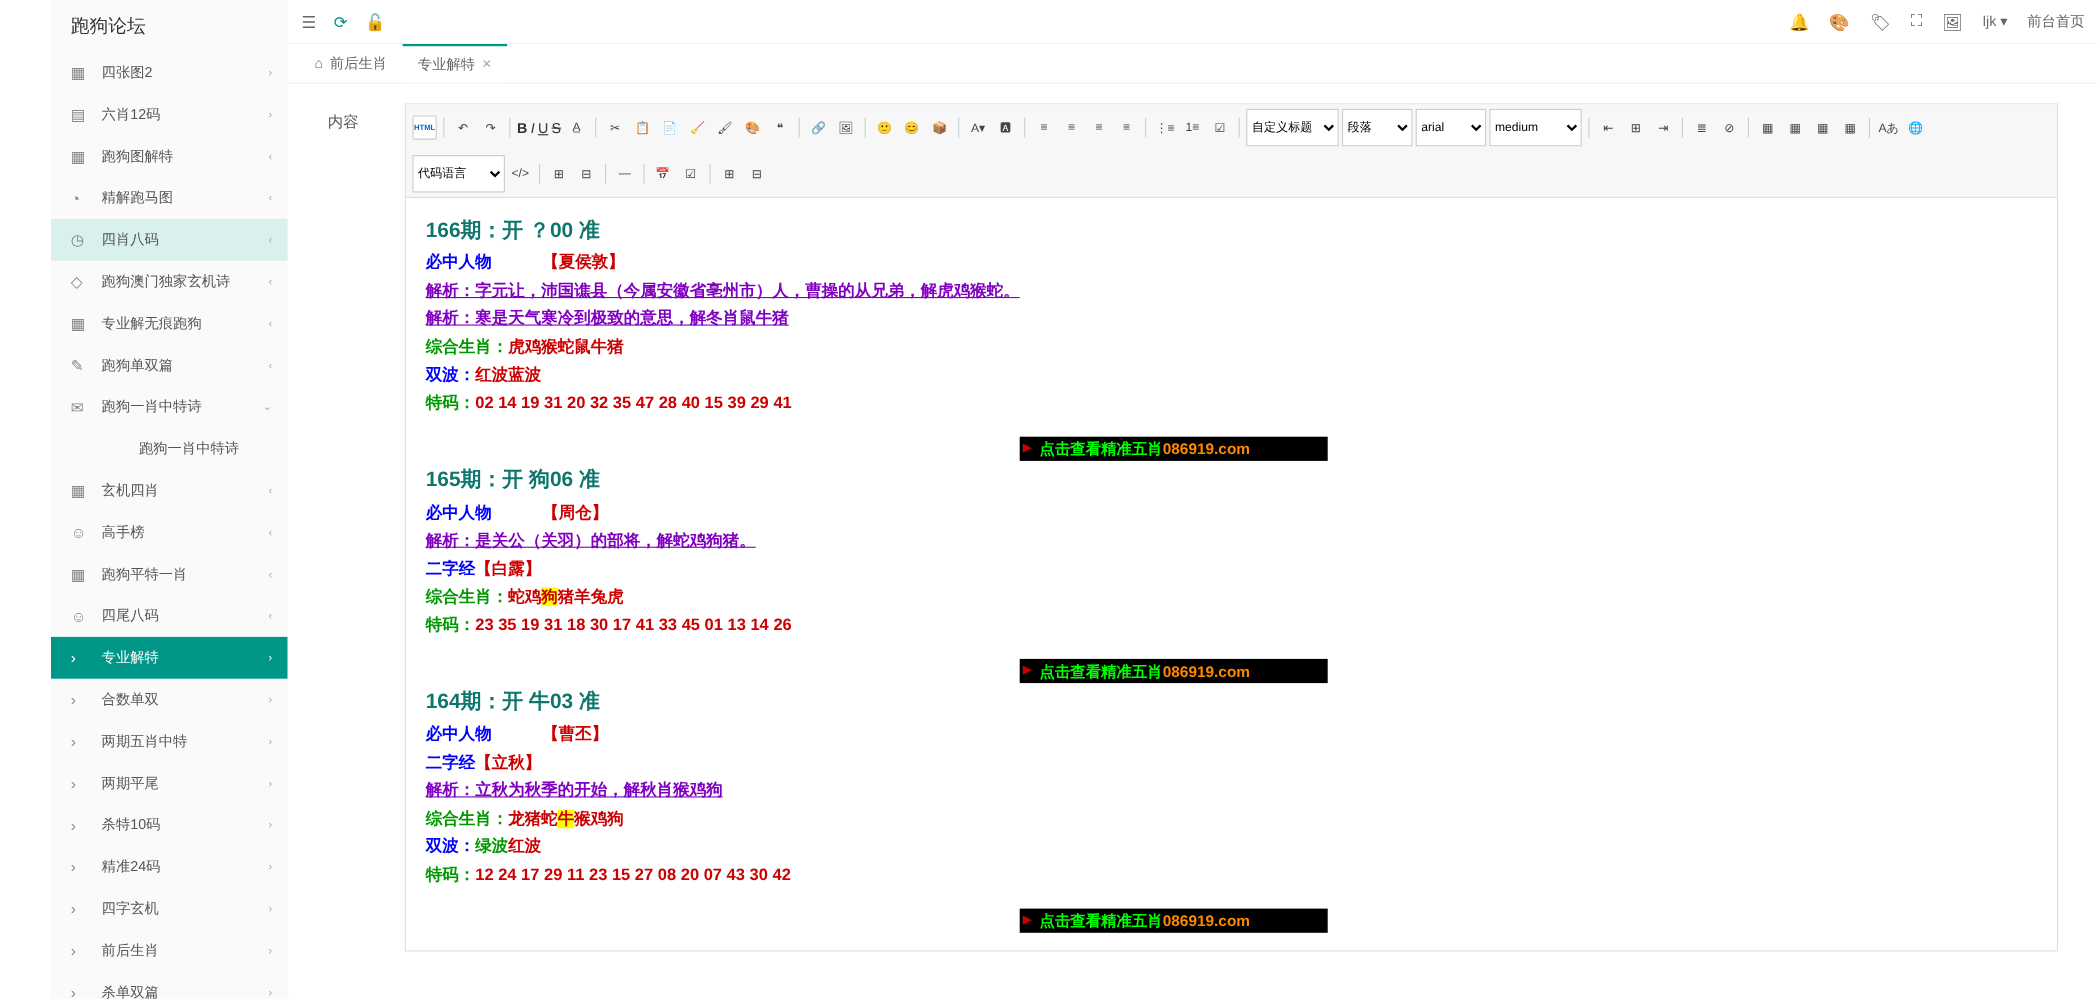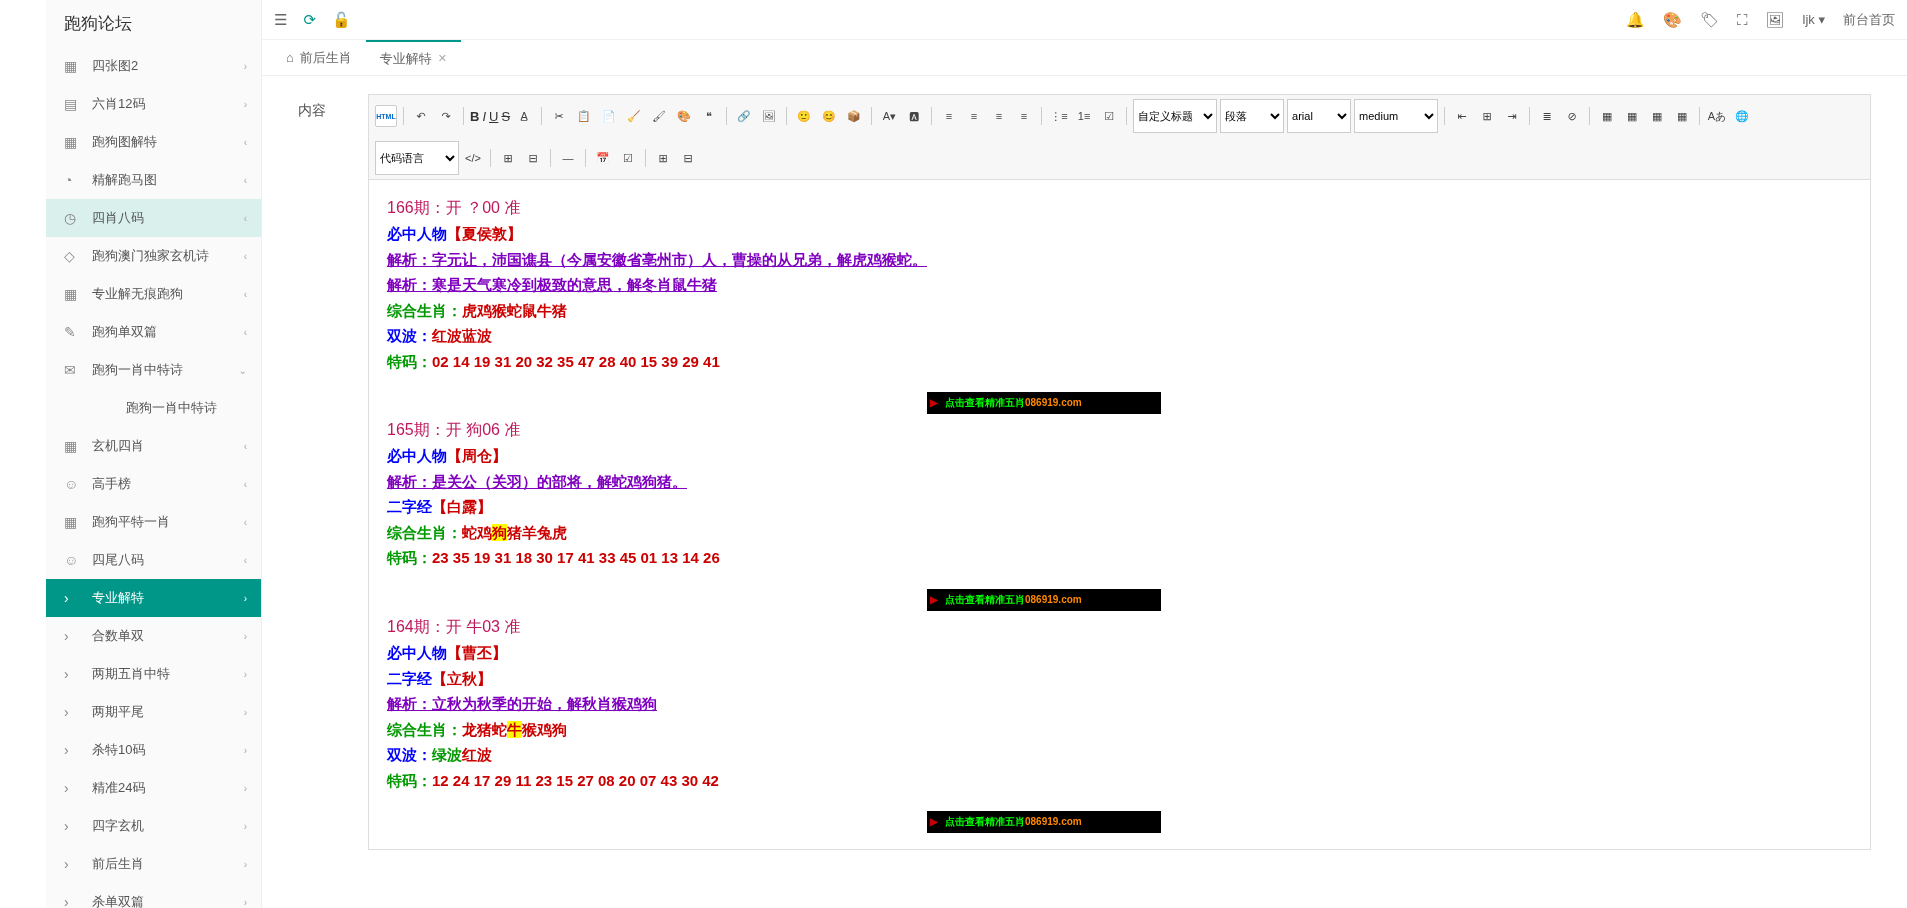--- a/index.html
+++ b/index.html
@@ -48,35 +48,35 @@
 .ed-btn { width: 22px; height: 22px; display: inline-flex; align-items: center; justify-content: center; border: 1px solid transparent; cursor: pointer; font-size: 11px; color: #444; border-radius: 2px; }
 .ed-btn.html-btn { font-size: 7px; color: #0066cc; font-weight: bold; background:#fff; border:1px solid #ccc; }
 .ed-sep { width: 1px; height: 18px; background: #ccc; margin: 0 3px; }
 .ed-select { height: 34px; font-size: 11px; border: 1px solid #ccc; background: #fff; }
 .ed-select.w80 { width: 84px; }
 .ed-select.w60 { width: 64px; }
 
 
 .ed-body { padding: 14px 18px; min-height: 560px; font-size: 15px; line-height: 1.7; }
 .issue-block { margin-bottom: 18px; }
-.issue-title { font-size: 16px; font-weight: normal; color: #be185d; }
+.issue-title { font-size: 19px; font-weight: bold; color: #0f766e; }
 .line-renwu { color: #0000ff; font-size: 15px; font-weight: bold; }
-.line-renwu .bracket { color: #cc0000; }
+.line-renwu .bracket { color: #cc0000; margin-left: 46px; }
 .line-jiexi { color: #8000c0; font-size: 15px; font-weight: bold; text-decoration: underline; }
 .line-erji { color: #0000ff; font-size: 15px; font-weight: bold; }
 .line-erji .bracket { color: #cc0000; }
 .line-zonghe { color: #009900; font-size: 15px; font-weight: bold; }
 .line-zonghe .orange { color: #cc0000; }
 .line-shuangbo { color: #0000ff; font-size: 15px; font-weight: bold; }
 .line-shuangbo .red { color: #cc0000; }
 .line-shuangbo .green { color: #009900; }
 .line-tema { color: #009900; font-size: 15px; font-weight: bold; }
 .line-tema .nums { color: #cc0000; }
 .hl-yellow { background: #ffff00; }
-.banner { display: block; width: 234px; height: 22px; background: #000; margin: 14px 0 2px 540px; position: relative; color: #00ff00; font-size: 10px; line-height: 22px; font-weight: bold; text-align: left; padding-left: 18px; }
+.banner { display: block; width: 280px; height: 22px; background: #000; margin: 14px 0 2px 540px; position: relative; color: #00ff00; font-size: 14px; line-height: 22px; font-weight: bold; text-align: left; padding-left: 18px; }
 .banner::before { content: "▶"; position: absolute; left: 3px; color: #cc0000; font-size: 10px; }
 .banner .orange-url { color: #ff8800; }
 </style>
 </head>
 <body>
 
 <div class="app">
   <div class="sidebar">
     <div class="sidebar-title">跑狗论坛</div>
     <div id="sidebar-items">

